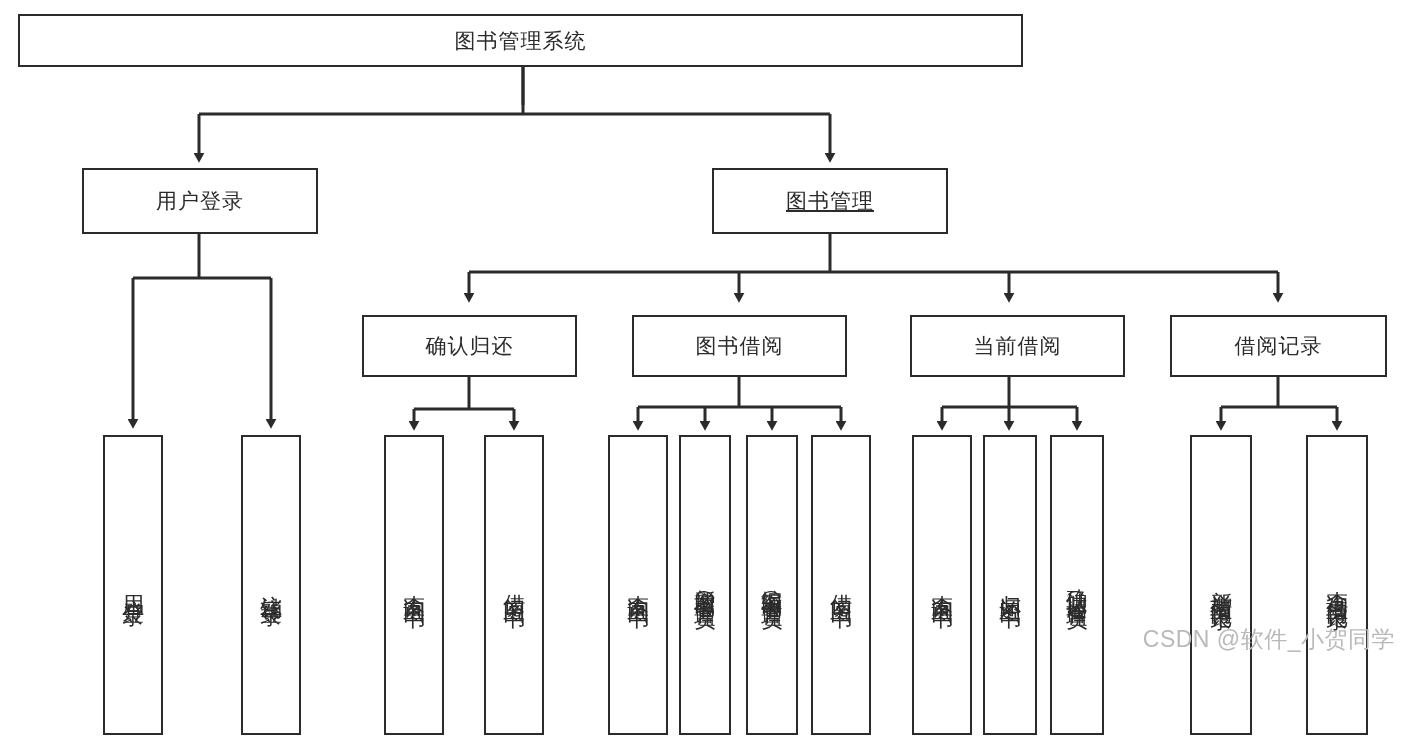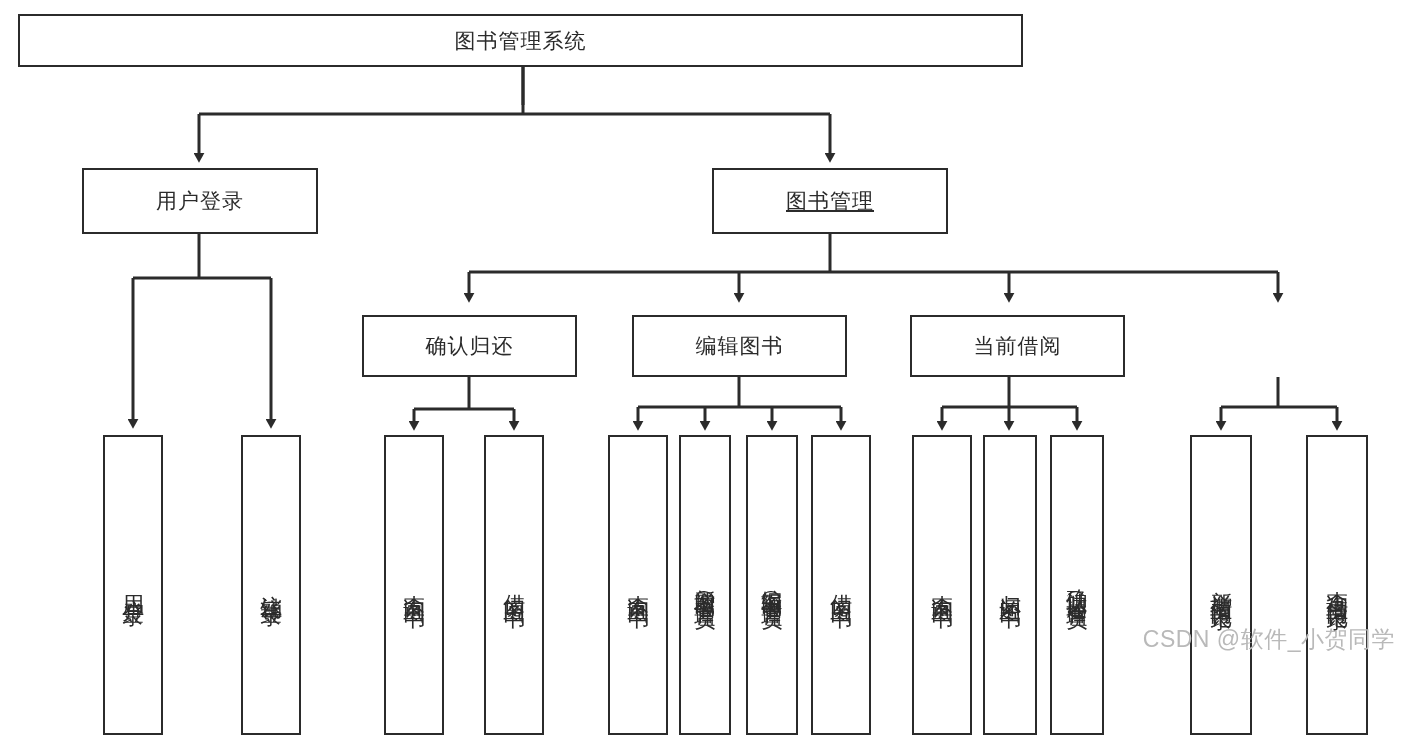--- a/index.html
+++ b/index.html
@@ -127,24 +127,27 @@
     <span class="lbl">用户登录</span>
   </div>
   <div class="node" style="left:712px;top:168px;width:236px;height:66px;text-decoration:underline;">
     <span class="lbl">图书管理</span>
   </div>
 
   <div class="node" style="left:362px;top:315px;width:215px;height:62px;">
     <span class="lbl">确认归还</span>
   </div>
   <div class="node" style="left:632px;top:315px;width:215px;height:62px;">
-    <span class="lbl">编辑图书</span>
+    <span class="lbl">图书借阅</span>
   </div>
   <div class="node" style="left:902px;top:315px;width:215px;height:62px;margin-left:8px;">
     <span class="lbl">当前借阅</span>
+  </div>
+  <div class="node" style="left:1170px;top:315px;width:217px;height:62px;">
+    <span class="lbl">借阅记录</span>
   </div>
 
   <div class="node vert" style="left:103px;top:435px;width:60px;height:300px;">
     <span class="lbl">用户登录</span>
   </div>
   <div class="node vert" style="left:241px;top:435px;width:60px;height:300px;">
     <span class="lbl">注销登录</span>
   </div>
 
   <div class="node vert" style="left:384px;top:435px;width:60px;height:300px;">

